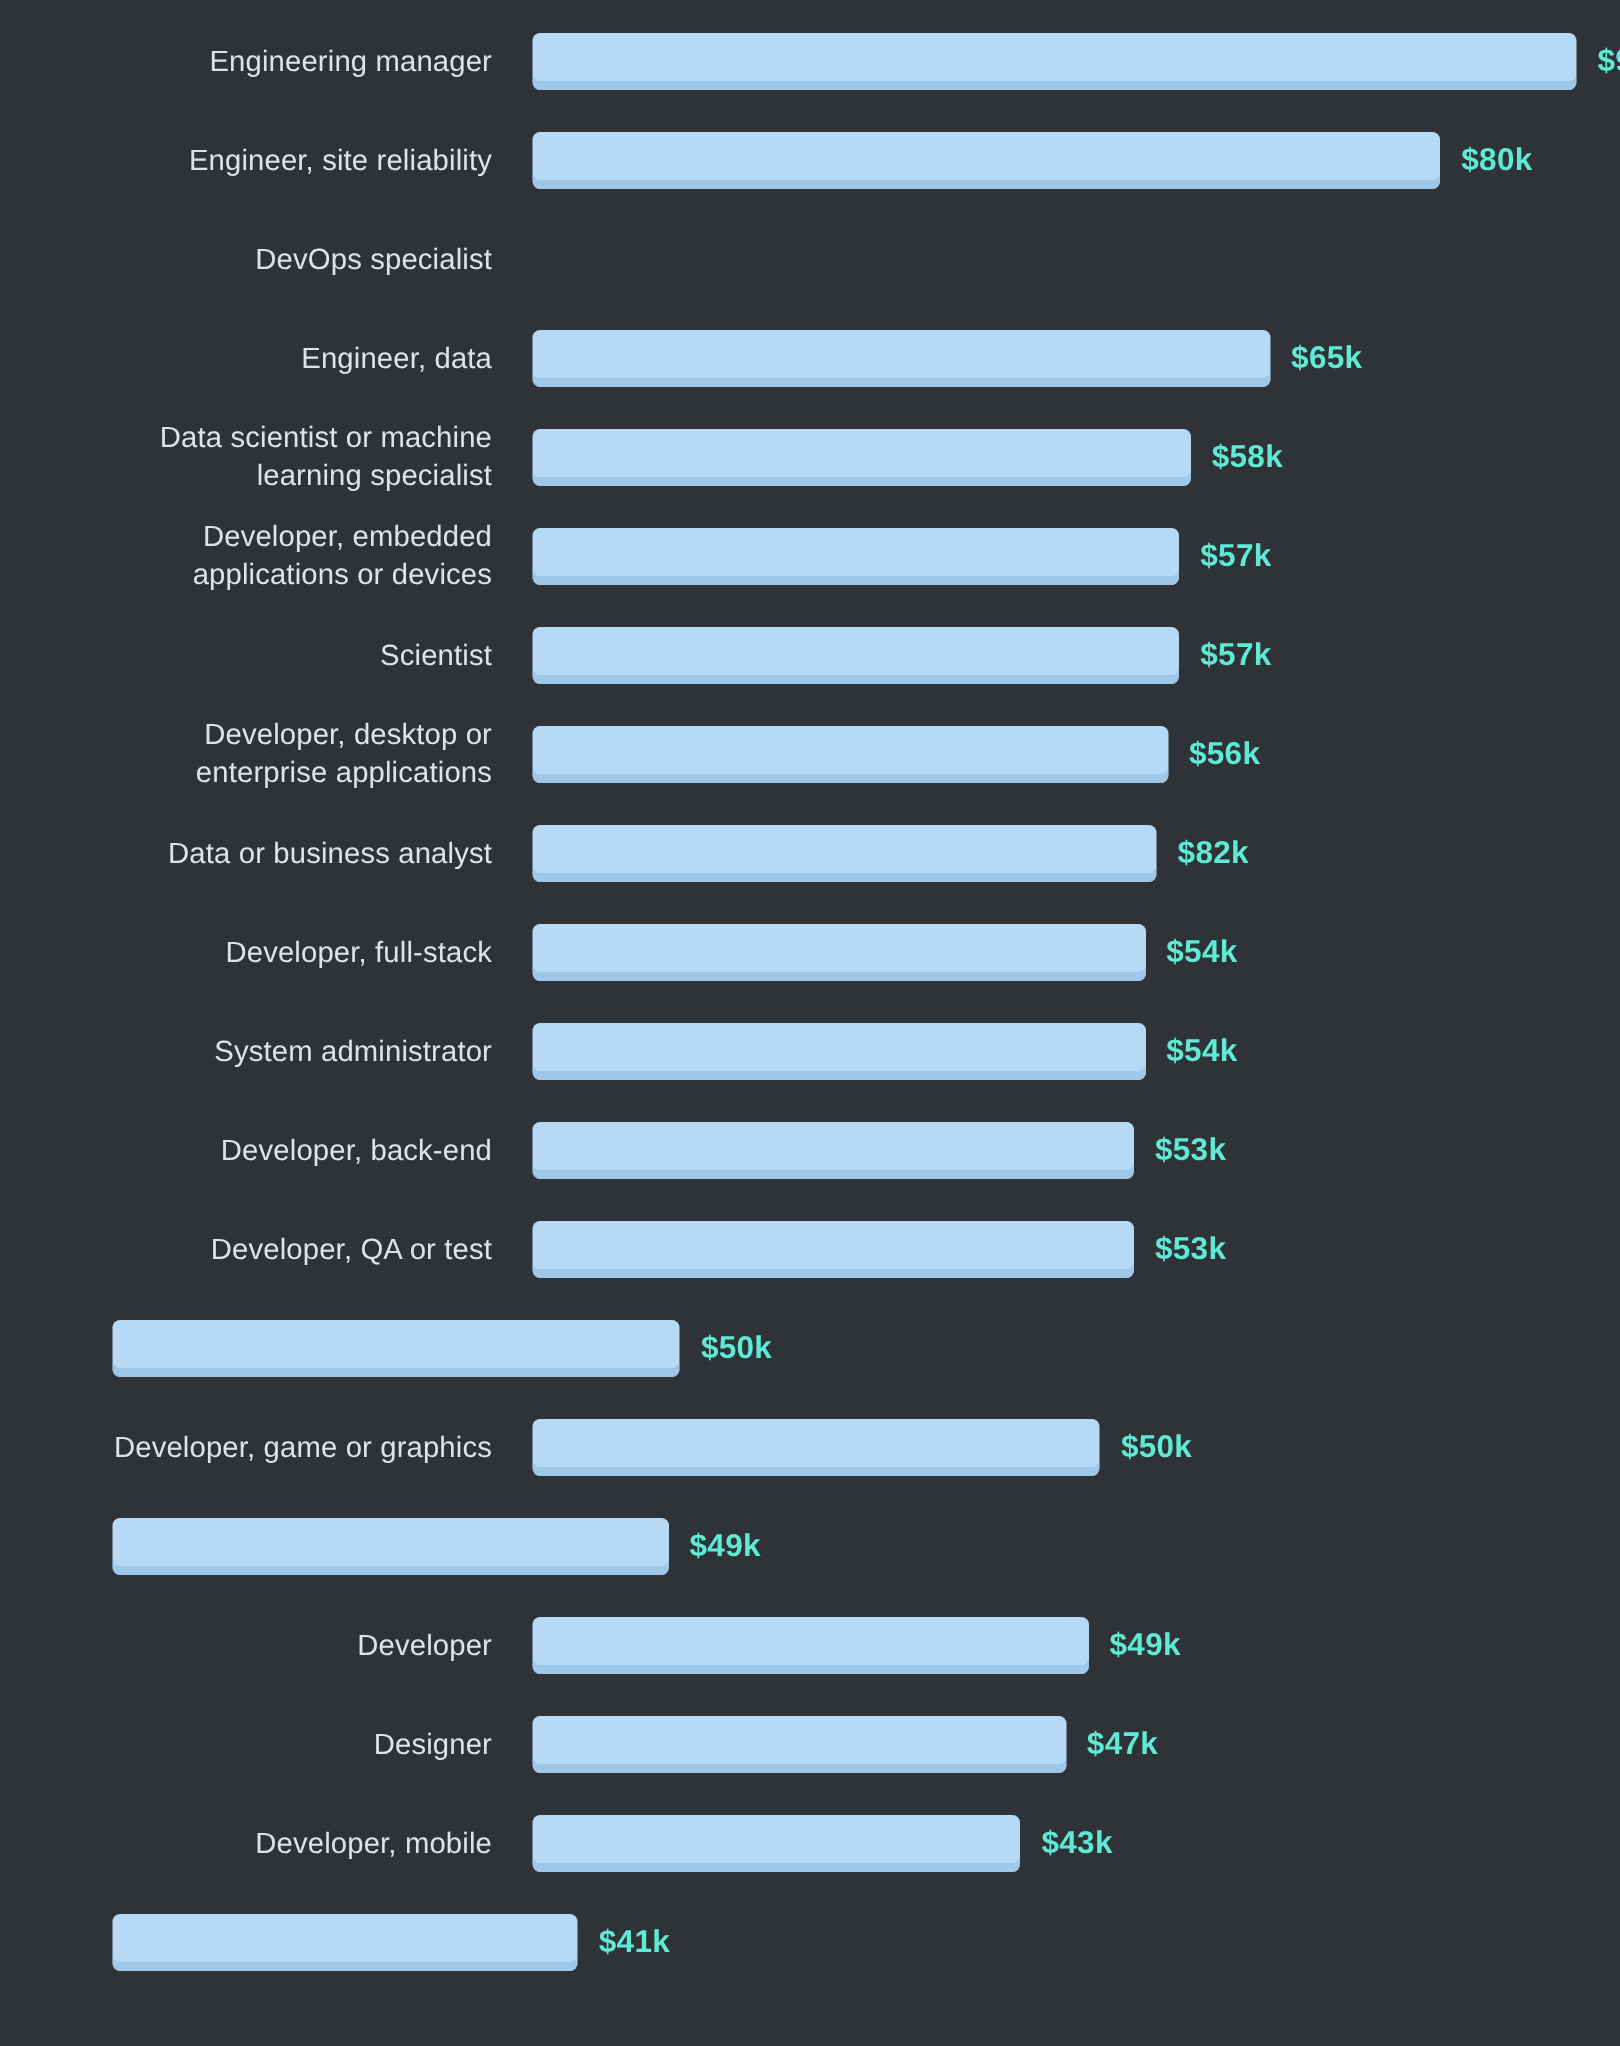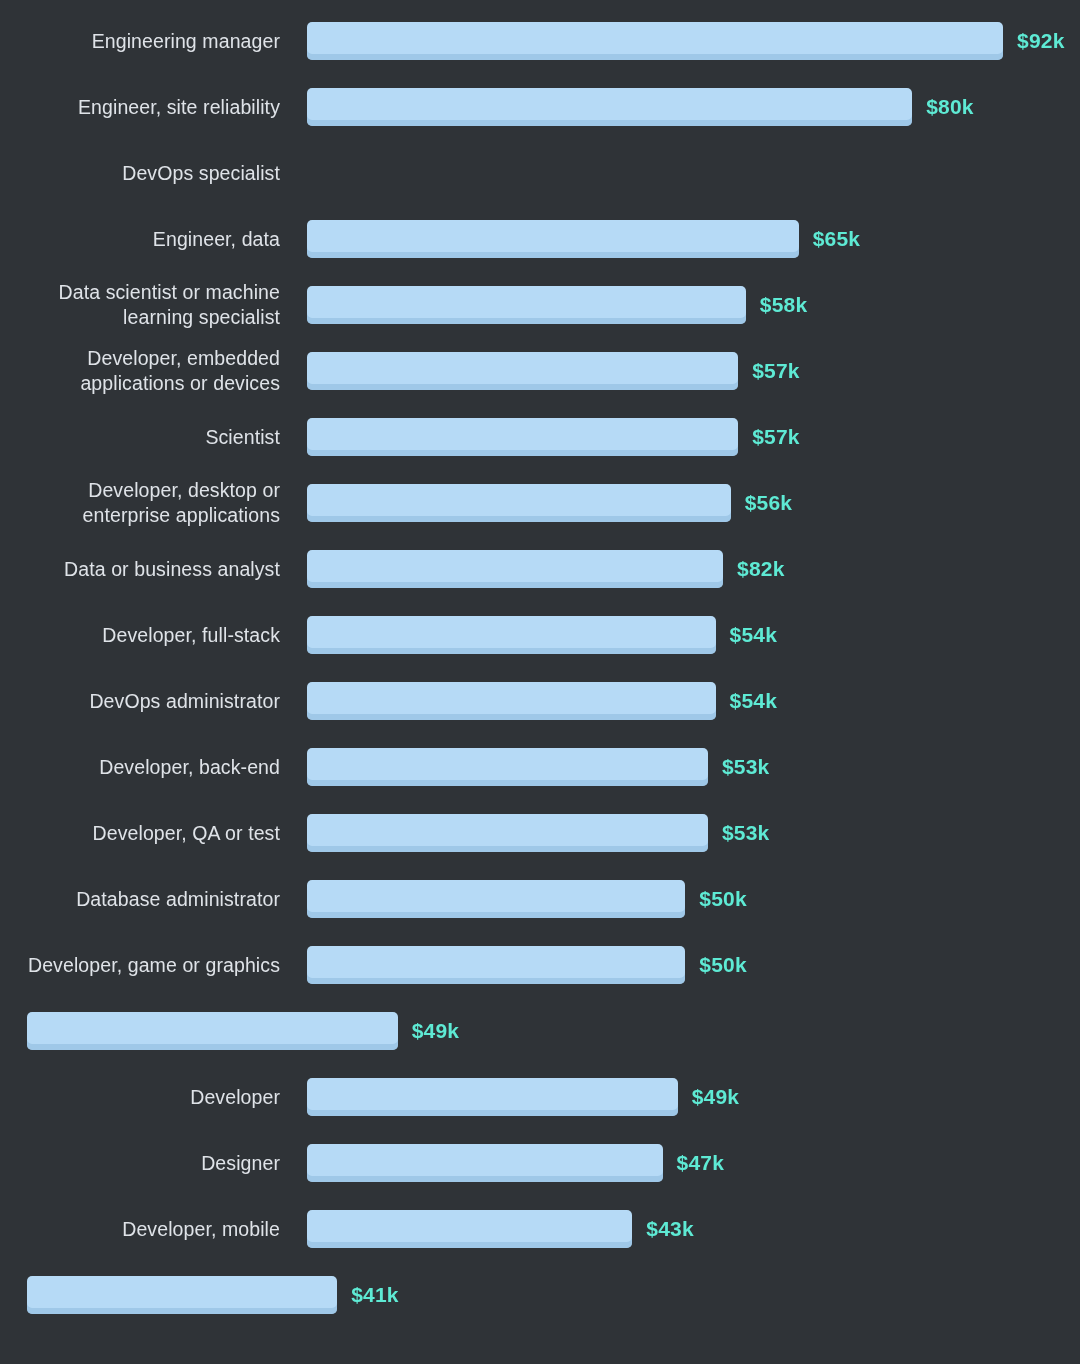--- a/index.html
+++ b/index.html
@@ -13,20 +13,21 @@
     font-family: "Liberation Sans", sans-serif;
     overflow: hidden;
   }
 
   #chart-root {
     position: relative;
     width: 1080px;
     height: 1364px;
     box-sizing: border-box;
     padding-top: 8px;
+    padding-left: 48px;
   }
 
   .bar-row {
     display: flex;
     align-items: center;
     height: 66px;
     width: 100%;
   }
 
   .cat-label {
@@ -136,42 +137,41 @@
       </div>
     </div>
     <div class="bar-row">
       <div class="cat-label">Developer, full-stack</div>
       <div class="bar-area">
         <div class="bar" style="width: 408.522px; background: rgb(182, 218, 246);"></div>
         <div class="bar-value">$54k</div>
       </div>
     </div>
     <div class="bar-row">
-      <div class="cat-label">DevOps administrator</div>
+      <div class="cat-label">System administrator</div>
       <div class="bar-area">
         <div class="bar" style="width: 408.522px; background: rgb(182, 218, 246);"></div>
         <div class="bar-value">$54k</div>
       </div>
     </div>
     <div class="bar-row">
       <div class="cat-label">Developer, back-end</div>
       <div class="bar-area">
         <div class="bar" style="width: 400.957px; background: rgb(182, 218, 246);"></div>
         <div class="bar-value">$53k</div>
       </div>
     </div>
     <div class="bar-row">
       <div class="cat-label">Developer, QA or test</div>
       <div class="bar-area">
         <div class="bar" style="width: 400.957px; background: rgb(182, 218, 246);"></div>
         <div class="bar-value">$53k</div>
       </div>
     </div>
     <div class="bar-row">
-      <div class="cat-label">Database administrator</div>
       <div class="bar-area">
         <div class="bar" style="width: 378.261px; background: rgb(182, 218, 246);"></div>
         <div class="bar-value">$50k</div>
       </div>
     </div>
     <div class="bar-row">
       <div class="cat-label">Developer, game or graphics</div>
       <div class="bar-area">
         <div class="bar" style="width: 378.261px; background: rgb(182, 218, 246);"></div>
         <div class="bar-value">$50k</div>

